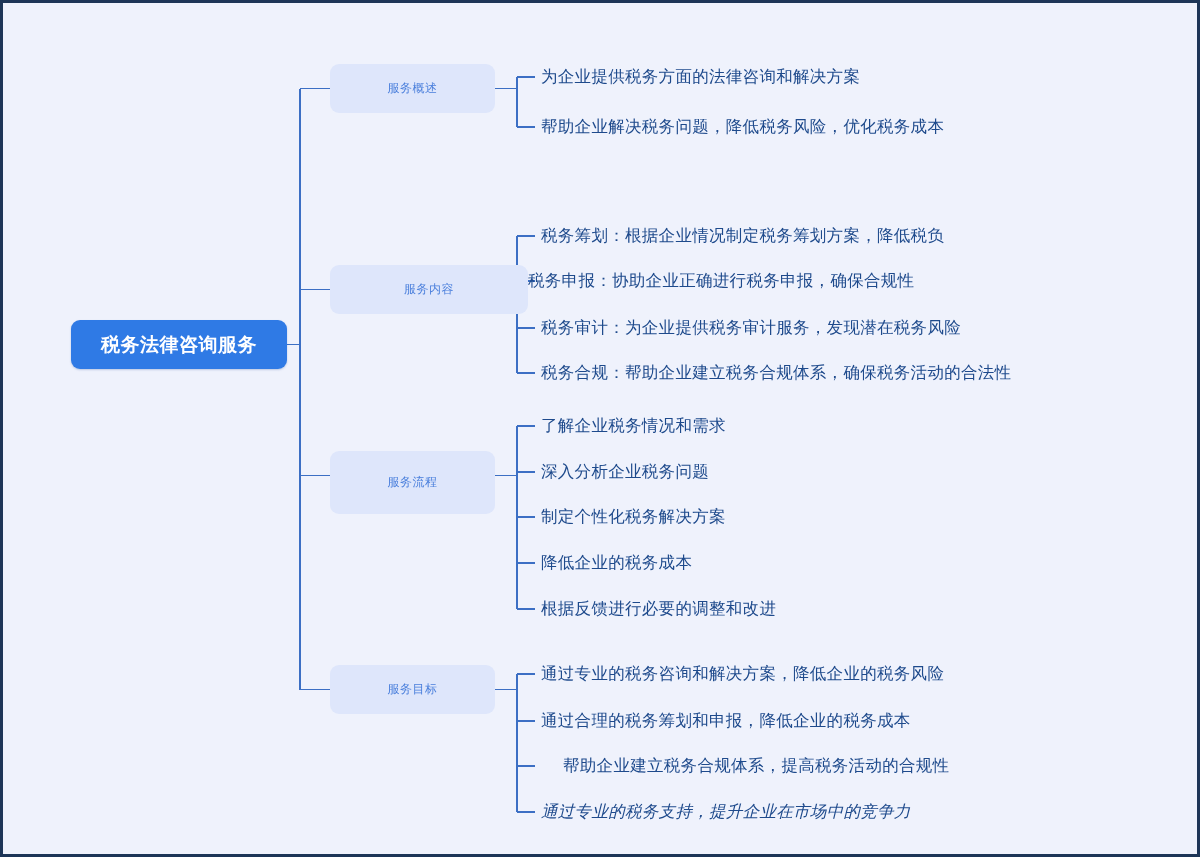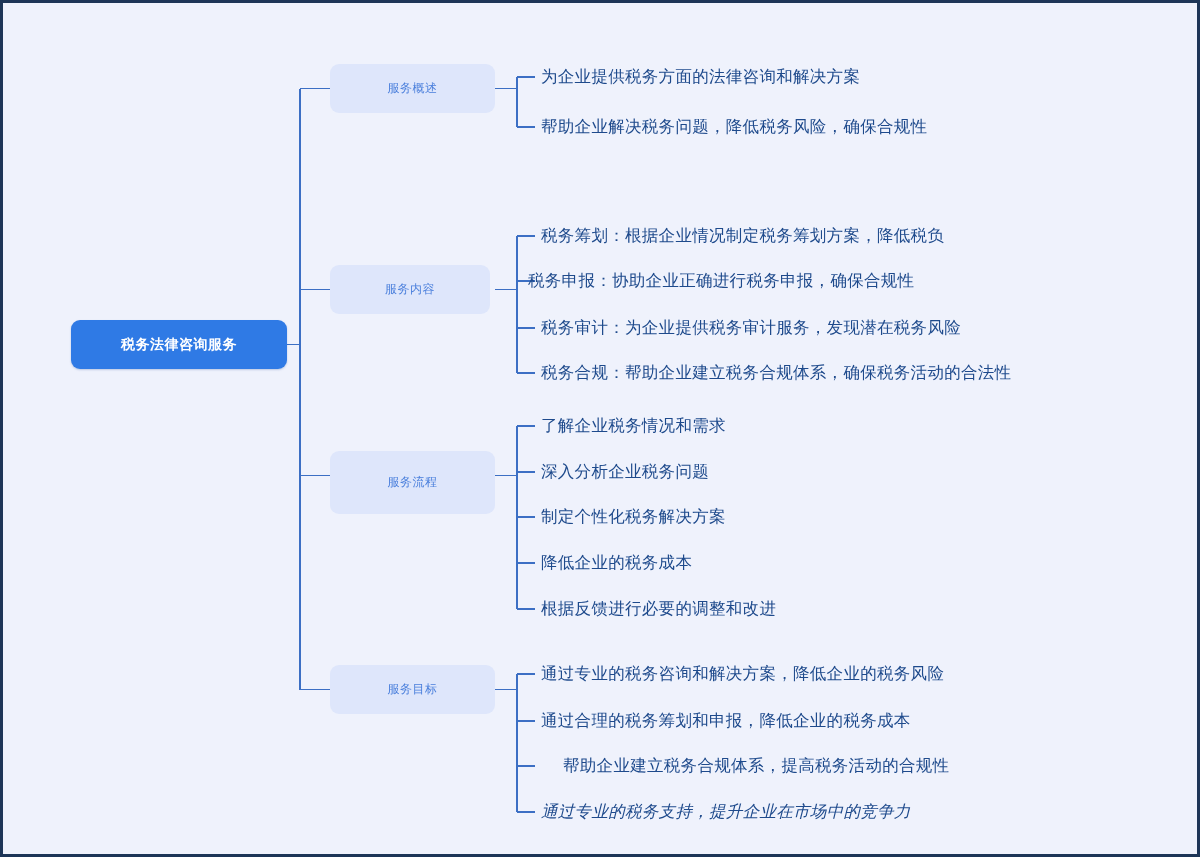--- a/index.html
+++ b/index.html
@@ -39,21 +39,21 @@
     box-sizing: border-box;
     display: flex;
     align-items: center;
     justify-content: center;
     white-space: nowrap;
   }
 
   .node-root {
     background: #2f7ae5;
     color: #ffffff;
-    font-size: 14px;
+    font-size: 19px;
     font-weight: bold;
     border-radius: 9px;
     letter-spacing: 0.5px;
     box-shadow: 0 1px 2px rgba(32,80,160,0.25);
   }
 
   .node-branch {
     background: #dee6fb;
     color: #4a7fdc;
     font-size: 12px;
@@ -115,23 +115,23 @@
   </div>
 
   <div id="nodes-layer">
       <div class="node node-branch" style="left: 327px; top: 61px; width: 165px; height: 49px;">
         <span>服务概述</span>
       </div>
       <div class="node-leaf" style="left: 538px; top: 61px;">
         <span>为企业提供税务方面的法律咨询和解决方案</span>
       </div>
       <div class="node-leaf" style="left: 538px; top: 111px;">
-        <span>帮助企业解决税务问题，降低税务风险，确保合规性</span>
+        <span>帮助企业解决税务问题，降低税务风险，优化税务成本</span>
       </div>
-      <div class="node node-branch" style="left: 327px; top: 262px; width: 160px; height: 49px;">
+      <div class="node node-branch" style="left: 327px; top: 262px; width: 198px; height: 49px;">
         <span>服务内容</span>
       </div>
       <div class="node-leaf" style="left: 538px; top: 220px;">
         <span>税务筹划：根据企业情况制定税务筹划方案，降低税负</span>
       </div>
       <div class="node-leaf" style="left: 525px; top: 265px;">
         <span>税务申报：协助企业正确进行税务申报，确保合规性</span>
       </div>
       <div class="node-leaf" style="left: 538px; top: 312px;">
         <span>税务审计：为企业提供税务审计服务，发现潜在税务风险</span>

